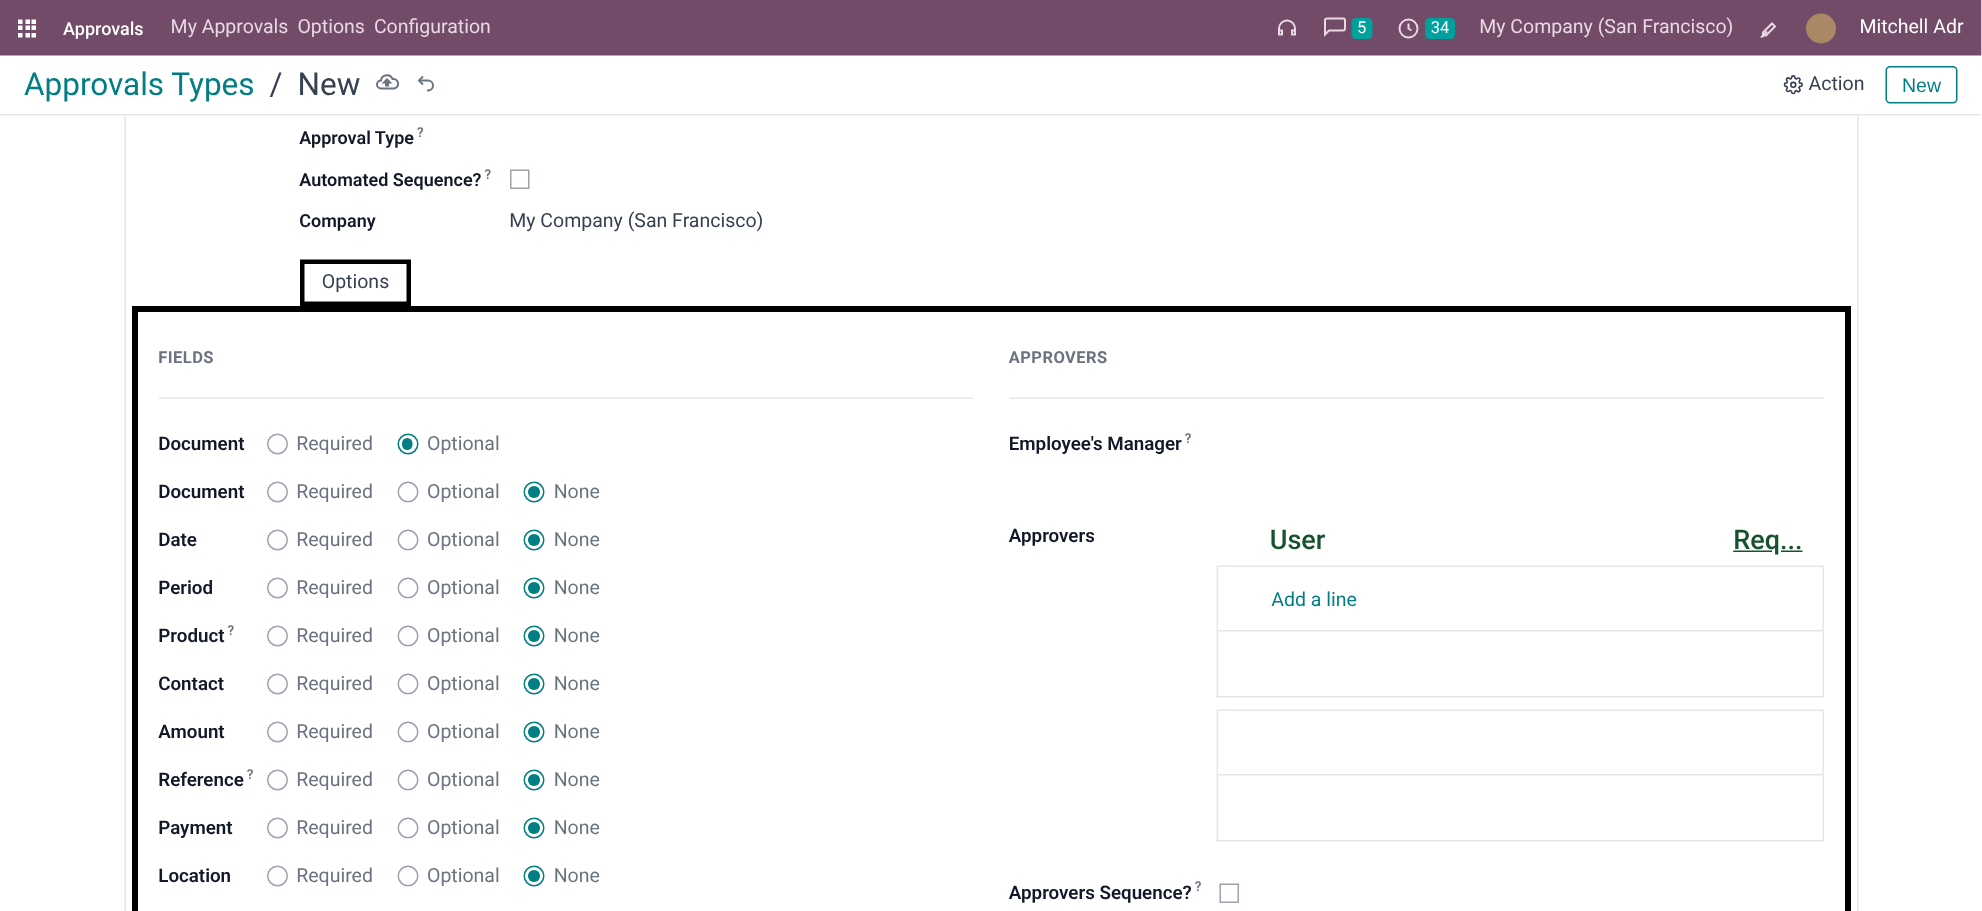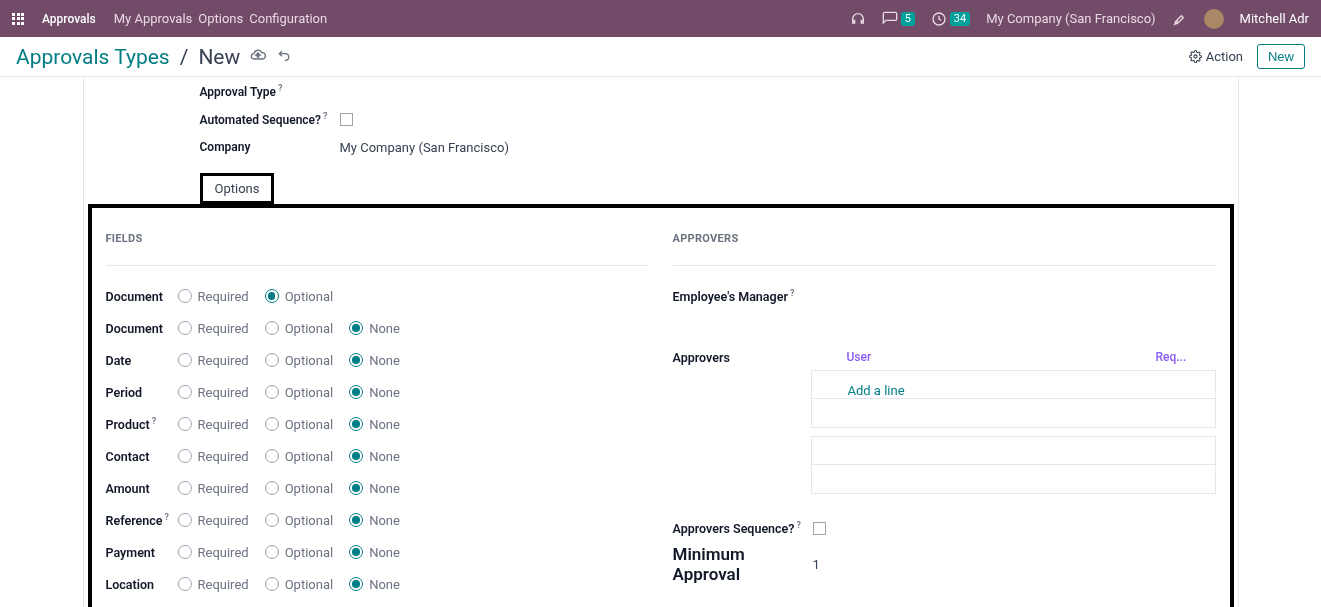--- a/index.html
+++ b/index.html
@@ -40,25 +40,25 @@
   .field-row { display:flex; align-items:center; min-height:32px; font-size:13px; }
   .field-label { width:72px; color:#111827; font-weight:600; font-size:12.5px; }
   .radio-group { display:flex; align-items:center; gap:6px; }
   .radio-opt { display:flex; align-items:center; gap:6px; margin-right:10px; color:#6b7280; cursor:pointer; }
   .radio-dot { width:14px; height:14px; border-radius:50%; border:1.5px solid #9ca3af; display:inline-block; position:relative; background:#fff; }
   .radio-dot.active { border-color:#017e84; }
   .radio-dot.active::after { content:""; position:absolute; inset:2.2px; background:#017e84; border-radius:50%; }
   .approvers-label-row { display:flex; align-items:flex-start; gap:16px; }
   .approvers-left-label { width:122px; color:#111827; font-weight:600; font-size:12.5px; padding-top:4px; }
   .approvers-table { flex:1; }
-  .approvers-head { display:flex; font-size:12px; color:#8b5cf6; font-weight:500; padding:4px 0 6px 36px; }
+  .approvers-head { display:flex; font-size:18px; color:#14532d; font-weight:500; padding:4px 0 6px 36px; }
   .approvers-head .h-user { flex:1; }
-  .approvers-head .h-req { width:60px; }
+  .approvers-head .h-req { width:60px;text-decoration:underline; }
   .approvers-body { border:1px solid #e5e7eb; }
-  .ap-row { height:28px; border-bottom:1px solid #e5e7eb; display:flex; align-items:flex-end; padding-left:36px; font-size:13px; }
+  .ap-row { height:28px; border-bottom:1px solid #e5e7eb; display:flex; align-items:flex-start; padding-left:36px; font-size:13px;margin-top:15px; }
   .ap-row:last-child { border-bottom:none; }
   .ap-row.blank { color:transparent; }
   .add-line { color:#017e84; cursor:pointer; }
   .gap-row { height:8px; }
   .warning-row { color:#8a6d3b; font-size:13px; margin-top:8px; }
   .warn-ico { color:#8a6d3b; margin-right:2px; }
   svg.ico { width:16px; height:16px; stroke:currentColor; fill:none; stroke-width:2; }
 </style>
 </head>
 <body>

